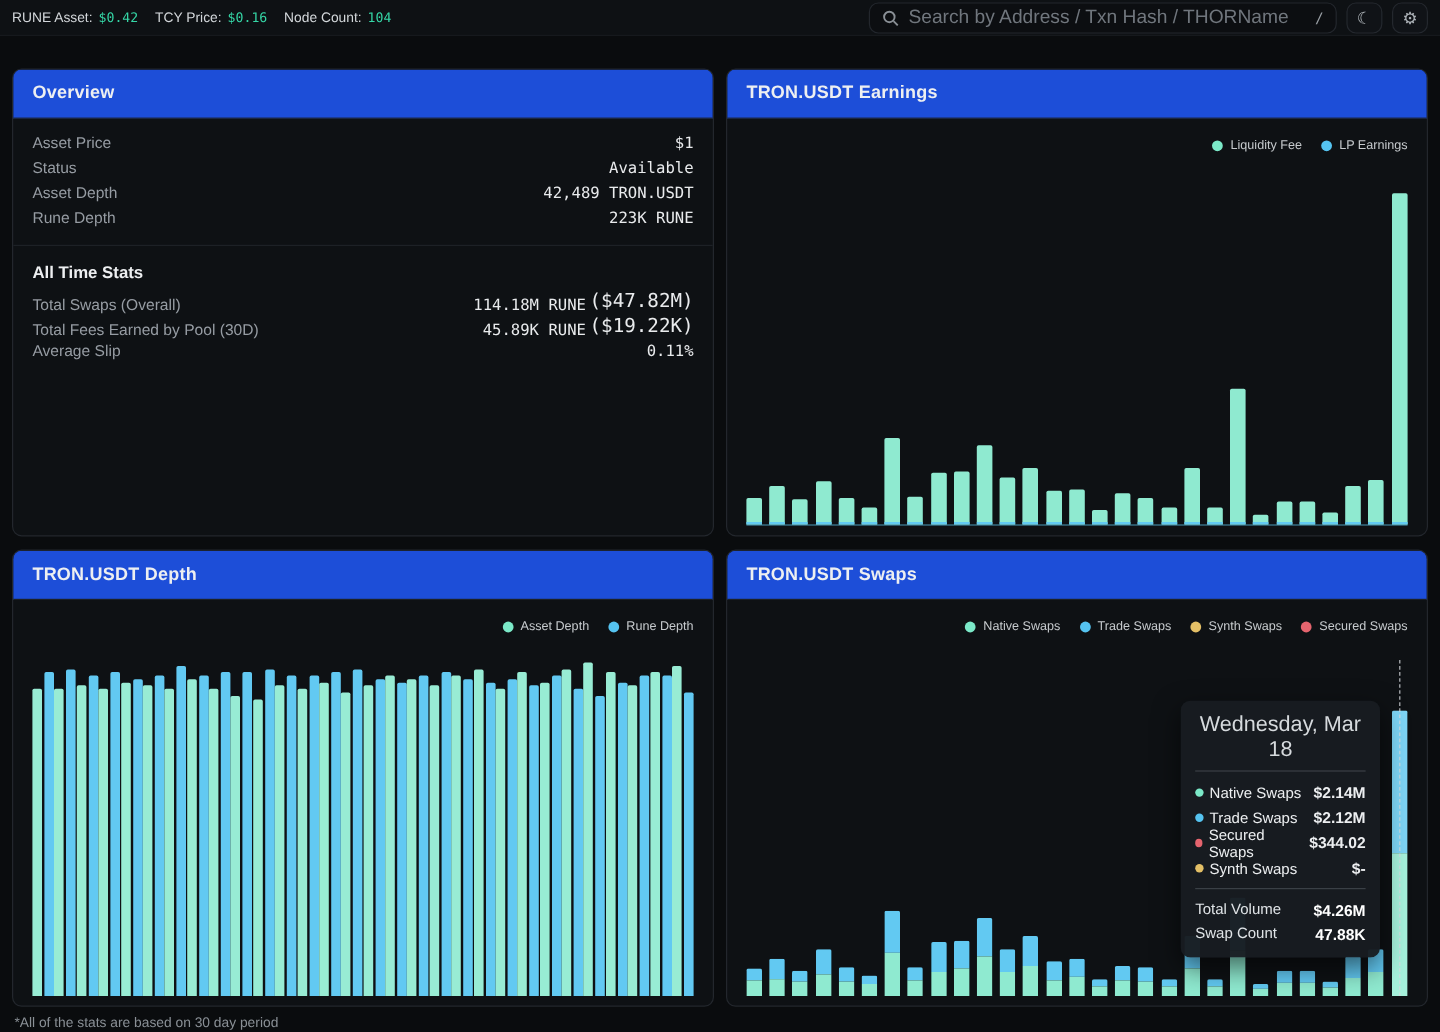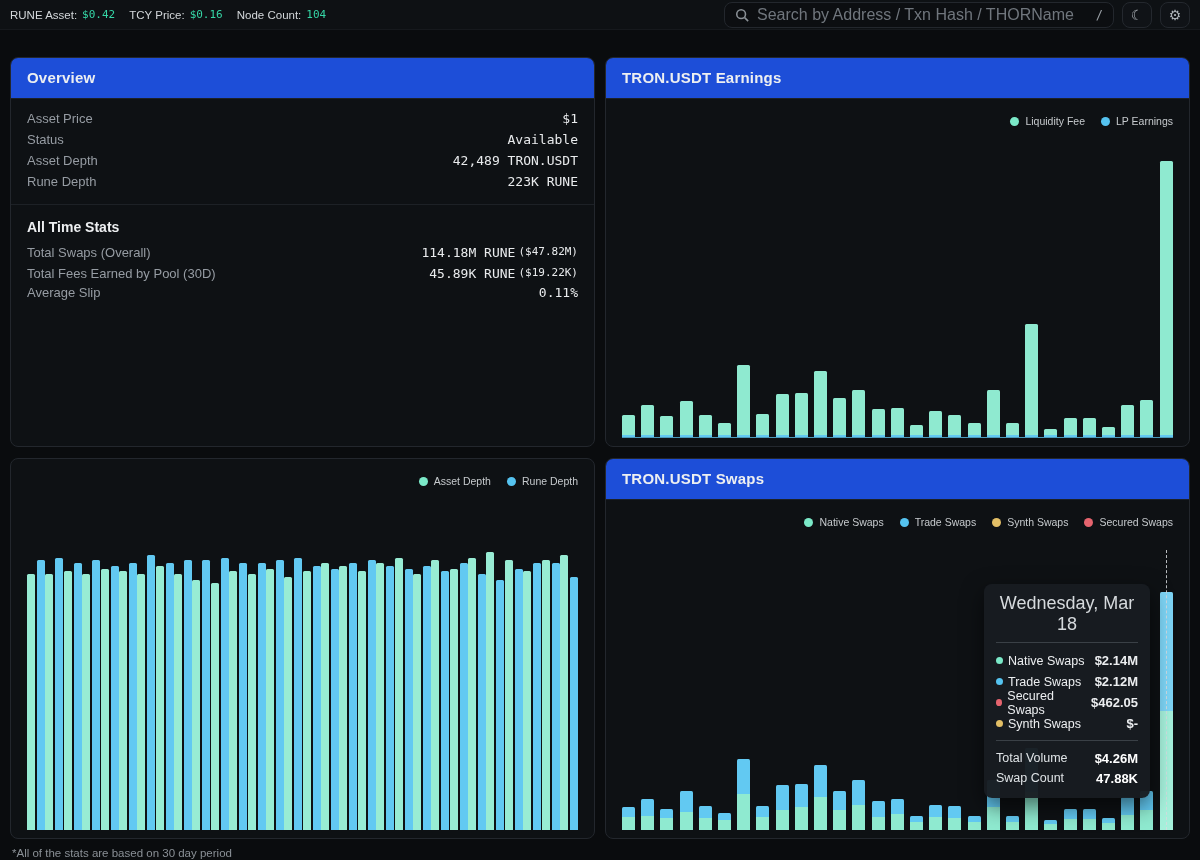--- a/index.html
+++ b/index.html
@@ -38,21 +38,21 @@
   .legend .li { display:flex; align-items:center; gap:6px; cursor:pointer; }
   .dot { width:9px; height:9px; border-radius:50%; display:inline-block; }
   .dot.mint { background:#7be9c8; } .dot.blue { background:#55c3f0; }
   .dot.yellow { background:#e3bf66; } .dot.red { background:#e5646e; }
 
   
   .ov-rows { padding:12px 16px 0; }
   .ov-row { display:flex; justify-content:space-between; align-items:baseline; height:21px; }
   .ov-label { font-size:13px; color:#969ca3; }
   .ov-val { font-family:"DejaVu Sans Mono", monospace; font-size:13px; color:#e9ebed; }
-  .ov-sub { font-family:"DejaVu Sans Mono", monospace; font-size:11px; color:#e9ebed;
+  .ov-sub { font-family:"DejaVu Sans Mono", monospace; font-size:16px; color:#e9ebed;
     position:relative; top:-2px; margin-left:3px; }
   .ov-divider { border:none; border-top:1px solid #1d2126; margin:9px 0 0; }
   .ov-subtitle { padding:14px 16px 4px; font-size:14px; font-weight:700; color:#edeff1; }
 
   
   .plot { margin:auto 16px 8px; display:flex; align-items:flex-end;
     justify-content:space-between; position:relative; }
   .plot.baseline { border-bottom:1px solid rgba(98,201,242,.75); }
   .ebar { width:13px; background:#8fead0; border-radius:1.5px 1.5px 0 0;
     display:flex; flex-direction:column; justify-content:flex-end; }
@@ -269,20 +269,23 @@
             <div class="lp"></div>
           </div>
           <div class="ebar" style="height: 276px;">
             <div class="lp"></div>
           </div>
         </div>
     </div>
   </div>
 
   <div class="panel">
+    <div class="panel-header">
+      <span class="panel-title">TRON.USDT Depth</span>
+    </div>
     <div class="panel-body">
       <div class="legend">
         <span class="li">
           <span class="dot mint"></span>
           <span>Asset Depth</span>
         </span>
         <span class="li">
           <span class="dot blue"></span>
           <span>Rune Depth</span>
         </span>
@@ -622,21 +625,21 @@
           <span class="tt-val">$2.14M</span>
         </div>
         <div class="tt-row">
           <span class="dot blue"></span>
           <span>Trade Swaps</span>
           <span class="tt-val">$2.12M</span>
         </div>
         <div class="tt-row">
           <span class="dot red"></span>
           <span>Secured Swaps</span>
-          <span class="tt-val">$462.05</span>
+          <span class="tt-val">$344.02</span>
         </div>
         <div class="tt-row">
           <span class="dot yellow"></span>
           <span>Synth Swaps</span>
           <span class="tt-val">$-</span>
         </div>
         <hr class="tt-div" style="margin-top:6px">
         <div class="tt-total-row">
           <span>Total Volume</span>
           <span class="tt-val">$4.26M</span>

